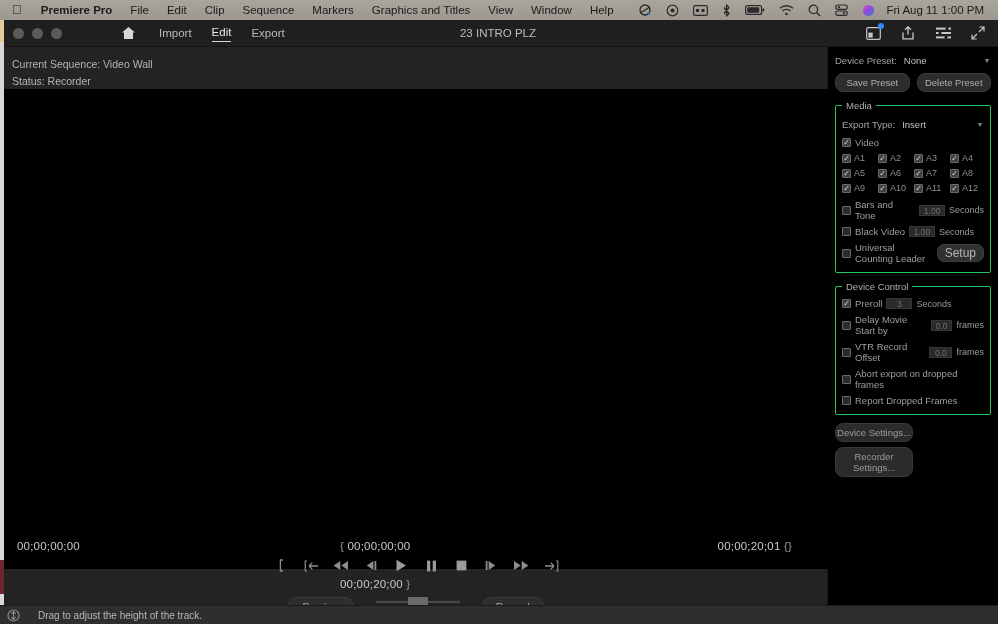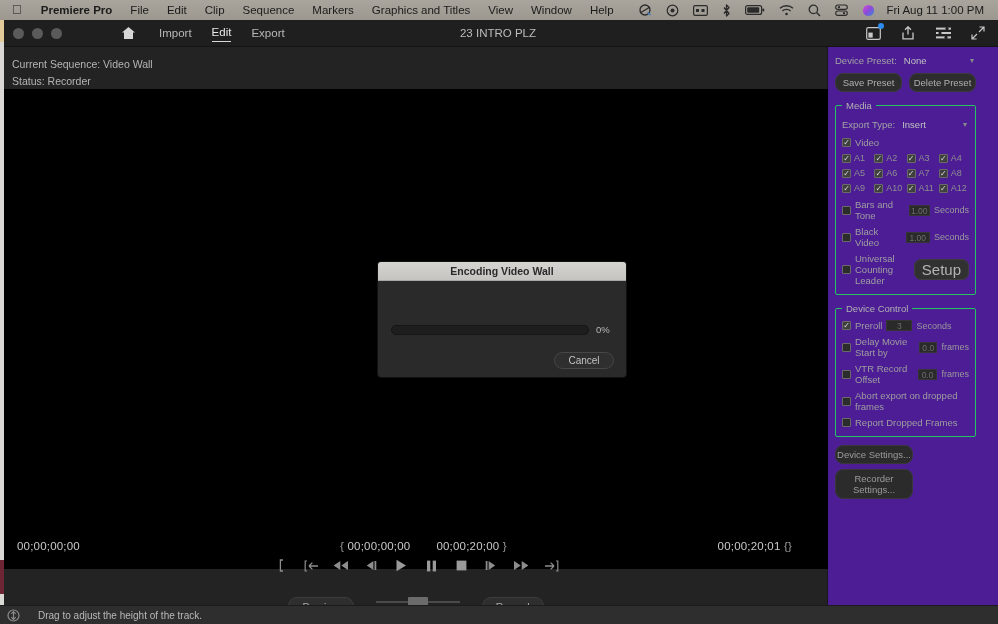--- a/index.html
+++ b/index.html
@@ -78,21 +78,21 @@
   .bigscreen {
     position:absolute; left:0; top:42px; width:824px; height:480px; background:#000;
   }
 
   
   .tcrow {
     position:absolute; left:0; bottom:34px; width:824px; height:55px;
   }
   .tc { position:absolute; font-size: 11.5px; color:#c9c9c9; white-space:nowrap; letter-spacing: .2px; }
   .tc-left { left: 13px; top: 5px; }
-  .tc-inout { left: 336px; top: 5px; display:flex; gap: 26px; align-items:center; }
+  .tc-inout { left: 336px; top: 5px; display:flex; gap: 26px; align-items:center;flex-direction:column; }
   .tc-brace { color:#9a9a9a; }
   .tc-right { right: 36px; top: 5px; padding-left: 30px; }
 
   .transport {
     position:absolute; left: 0; top: 22px; width: 824px;
     display:flex; justify-content:center; align-items:center; gap: 13px;
   }
   .tbtn {
     width: 17px; height: 17px; display:flex; align-items:center; justify-content:center;
     color: #8d8d8d;
@@ -113,22 +113,22 @@
   .slider .track { position:absolute; top: 4px; left:0; width:84px; height: 2px; background:#4a4a4a; }
   .slider .knob { position:absolute; top:0; left: 32px; width: 20px; height: 9px; background:#6b6b6b; border-radius:1px; }
   .jog {
     width: 84px; height: 9px; background: #262626; border:1px solid #3a3a3a;
     background-image: repeating-linear-gradient(90deg,#8a8a8a 0 2px, #262626 2px 5px);
   }
 
   
   .side {
     position:absolute; right:0; top:0; width: 170px; height:577px;
-    background: #4c1d95; font-size: 9.5px; color:#9f9f9f;
-    padding: 6px 22px 0 7px;
+    background: #000000; font-size: 9.5px; color:#9f9f9f;
+    padding: 6px 7px 0 7px;
   }
   .row { display:flex; align-items:center; gap: 6px; margin-bottom: 6px; }
   .lbl { color:#a4a4a4; white-space:nowrap; font-size:9.5px; }
   .selbox {
     flex:1; position:relative; height: 14px; display:flex; align-items:center;
     color:#c0c0c0; font-size:9.5px; padding-left:1px;
   }
   .selbox .chev { position:absolute; right:2px; top:3px; color:#8b8b8b; font-size:8px; }
   .btnrow { display:flex; gap: 7px; margin-bottom: 8px; }
   .sbtn {
@@ -146,21 +146,21 @@
   .cb.on:after { content:"✓"; font-size: 8px; color:#dcdcdc; line-height:9px; }
   .chkrow { display:flex; align-items:center; gap: 4px; margin-bottom: 5px; }
   .audiogrid { display:grid; grid-template-columns: repeat(4, 1fr); gap: 5px 2px; margin-bottom: 6px; }
   .audiocell { display:flex; align-items:center; gap: 3px; font-size: 9px; color:#8f8f8f; }
   .numfield {
     width: 26px; height: 11px; background:#2a2a2a; border:1px solid #363636;
     color:#6e6e6e; font-size: 8.5px; text-align:center; line-height: 10px;
   }
   .unit { font-size: 9px; color:#9a9a9a; }
   .setupbtn { padding: 1px 7px; border-radius: 7px; background:#313131; border:1px solid #3e3e3e;
-              color:#b4b4b4; font-size:15px; }
+              color:#b4b4b4; font-size:12px; }
   .widebtn {
     display:block; width: 78px; padding: 3px 0; text-align:center; border-radius: 8px;
     background:#2b2b2b; border:1px solid #383838; color:#9c9c9c; font-size:9.5px; margin-bottom: 5px;
   }
 
   
   .statusbar {
     position:absolute; left:0; bottom:0; width: 998px; height: 19px;
     background:#2e2e2e; border-top:1px solid #1b1b1b;
     display:flex; align-items:center; font-size: 10px; color:#b8b8b8;
@@ -576,32 +576,20 @@
             <span>Report Dropped Frames</span>
           </div>
         </fieldset>
 
         <div class="widebtn">Device Settings...</div>
         <div class="widebtn">Recorder Settings...</div>
       </div>
     </div>
   </div>
 
-  <div class="modal">
-    <div class="modal-title">Encoding Video Wall</div>
-    <div class="modal-body">
-      <div class="pbwrap">
-        <div class="pbar">
-          <div class="fill" style="width: 0%;"></div>
-        </div>
-        <span class="pbpct">0%</span>
-      </div>
-      <div class="cancelbtn">Cancel</div>
-    </div>
-  </div>
 
   <div class="statusbar">
     <span class="sicon">
       <svg width="13" height="13" viewBox="0 0 13 13">
           <circle cx="6.5" cy="6.5" r="5.5" fill="none" stroke="#8c8c8c" stroke-width="1.2"></circle>
           <path d="M6.5 2.6 L6.5 10.4 M4.3 4.8 L6.5 2.6 L8.7 4.8 M4.3 8.2 L6.5 10.4 L8.7 8.2" fill="none" stroke="#8c8c8c" stroke-width="1.1"></path>
         </svg>
     </span>
     <span class="stext">Drag to adjust the height of the track.</span>
   </div>

